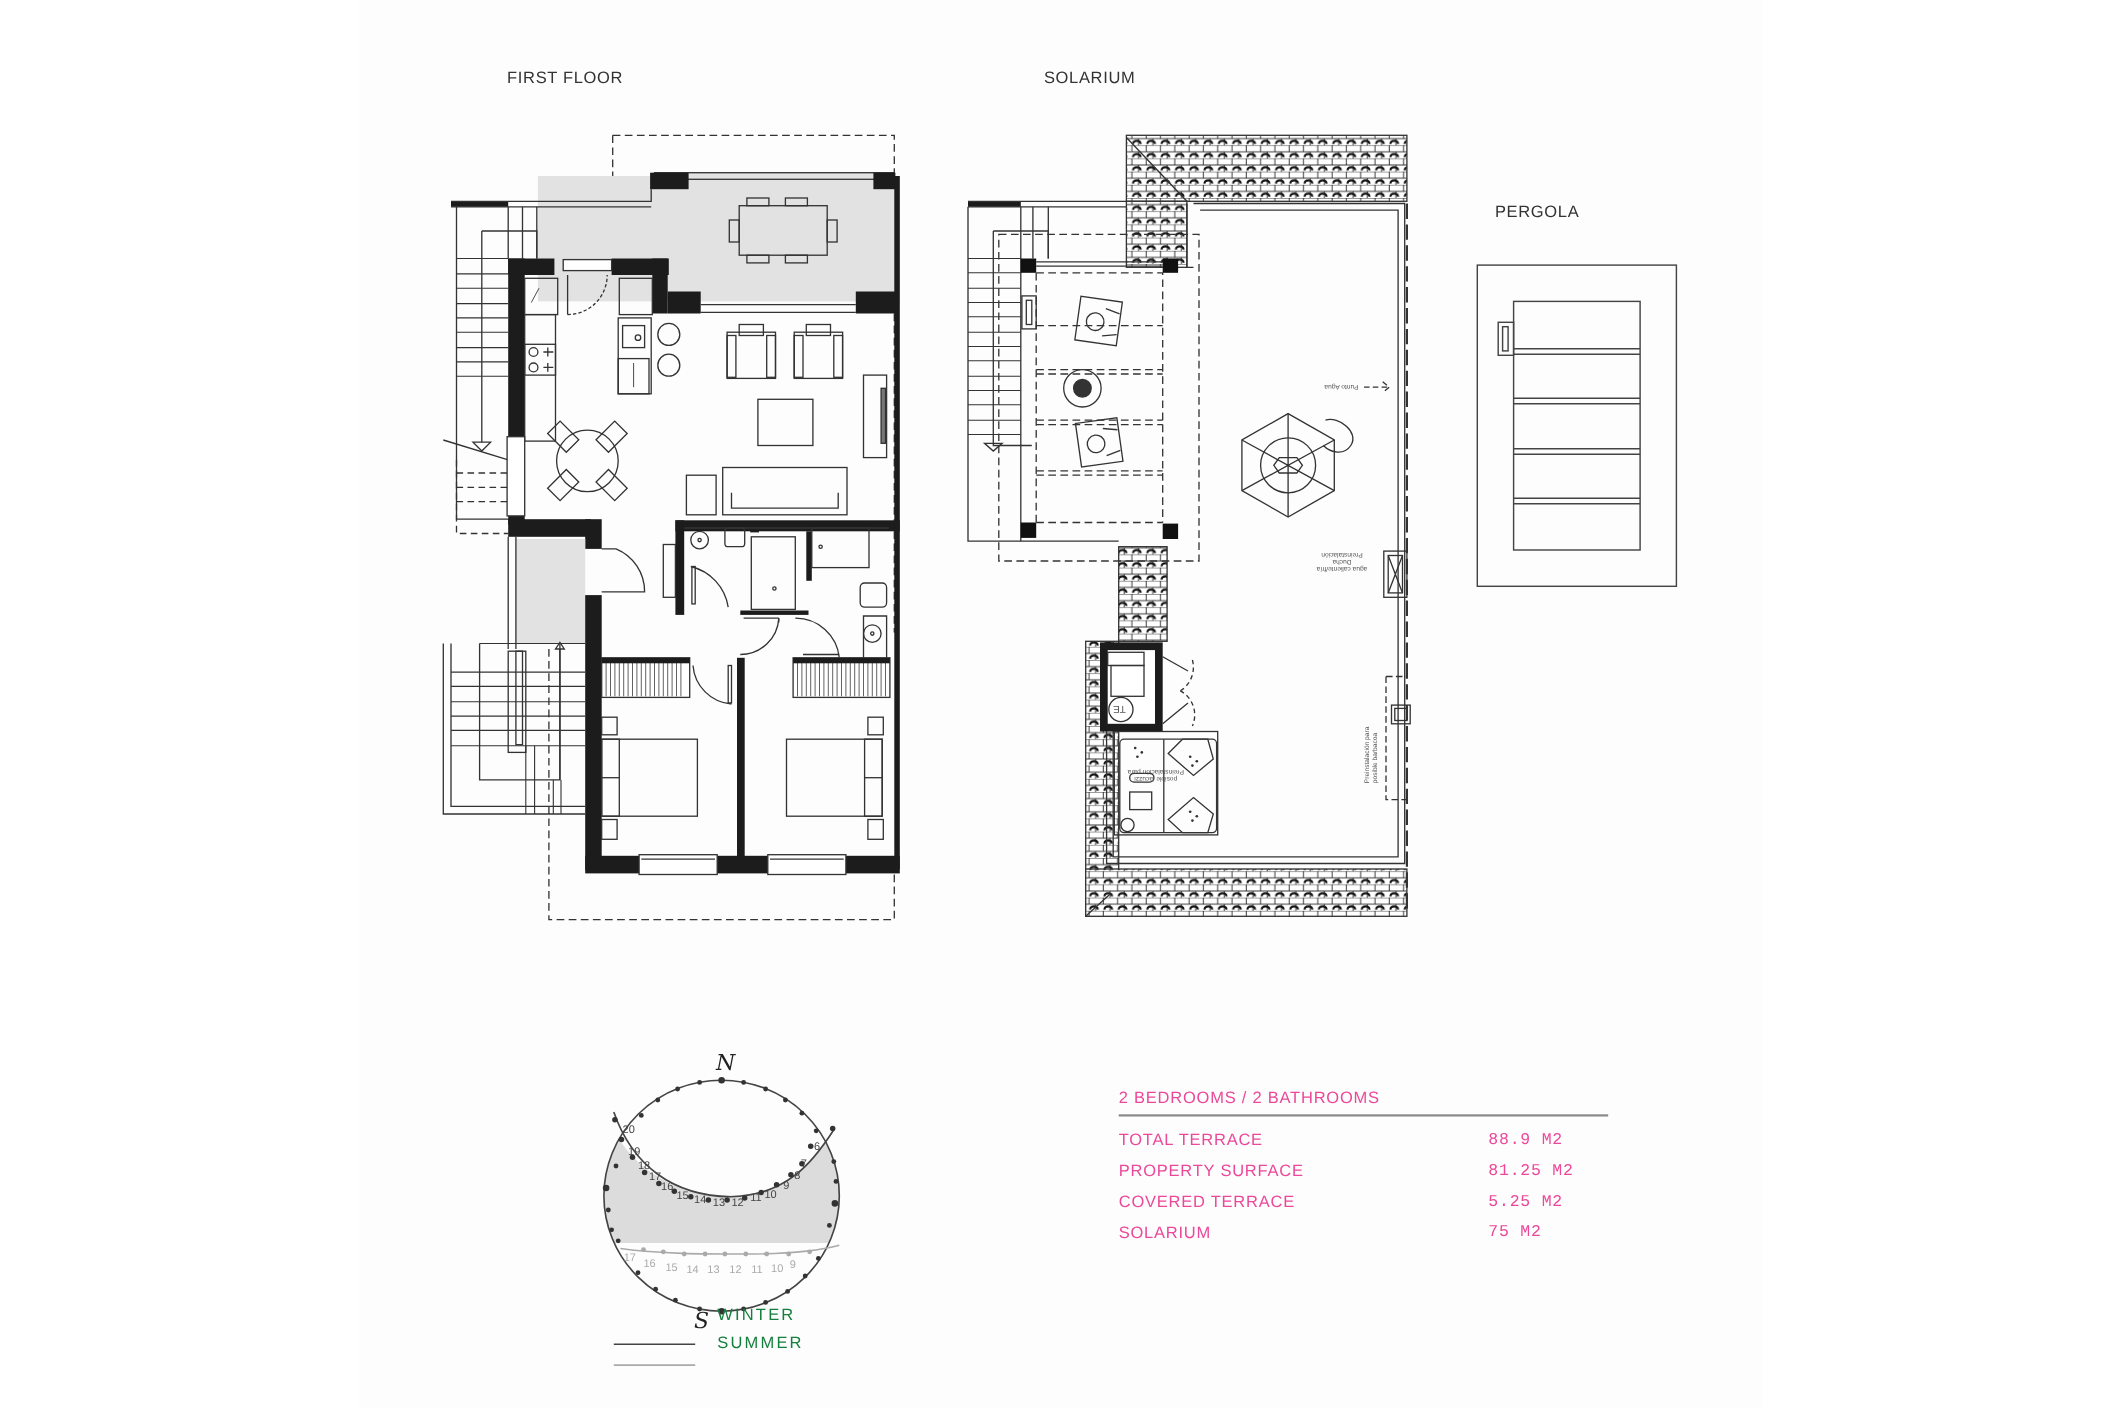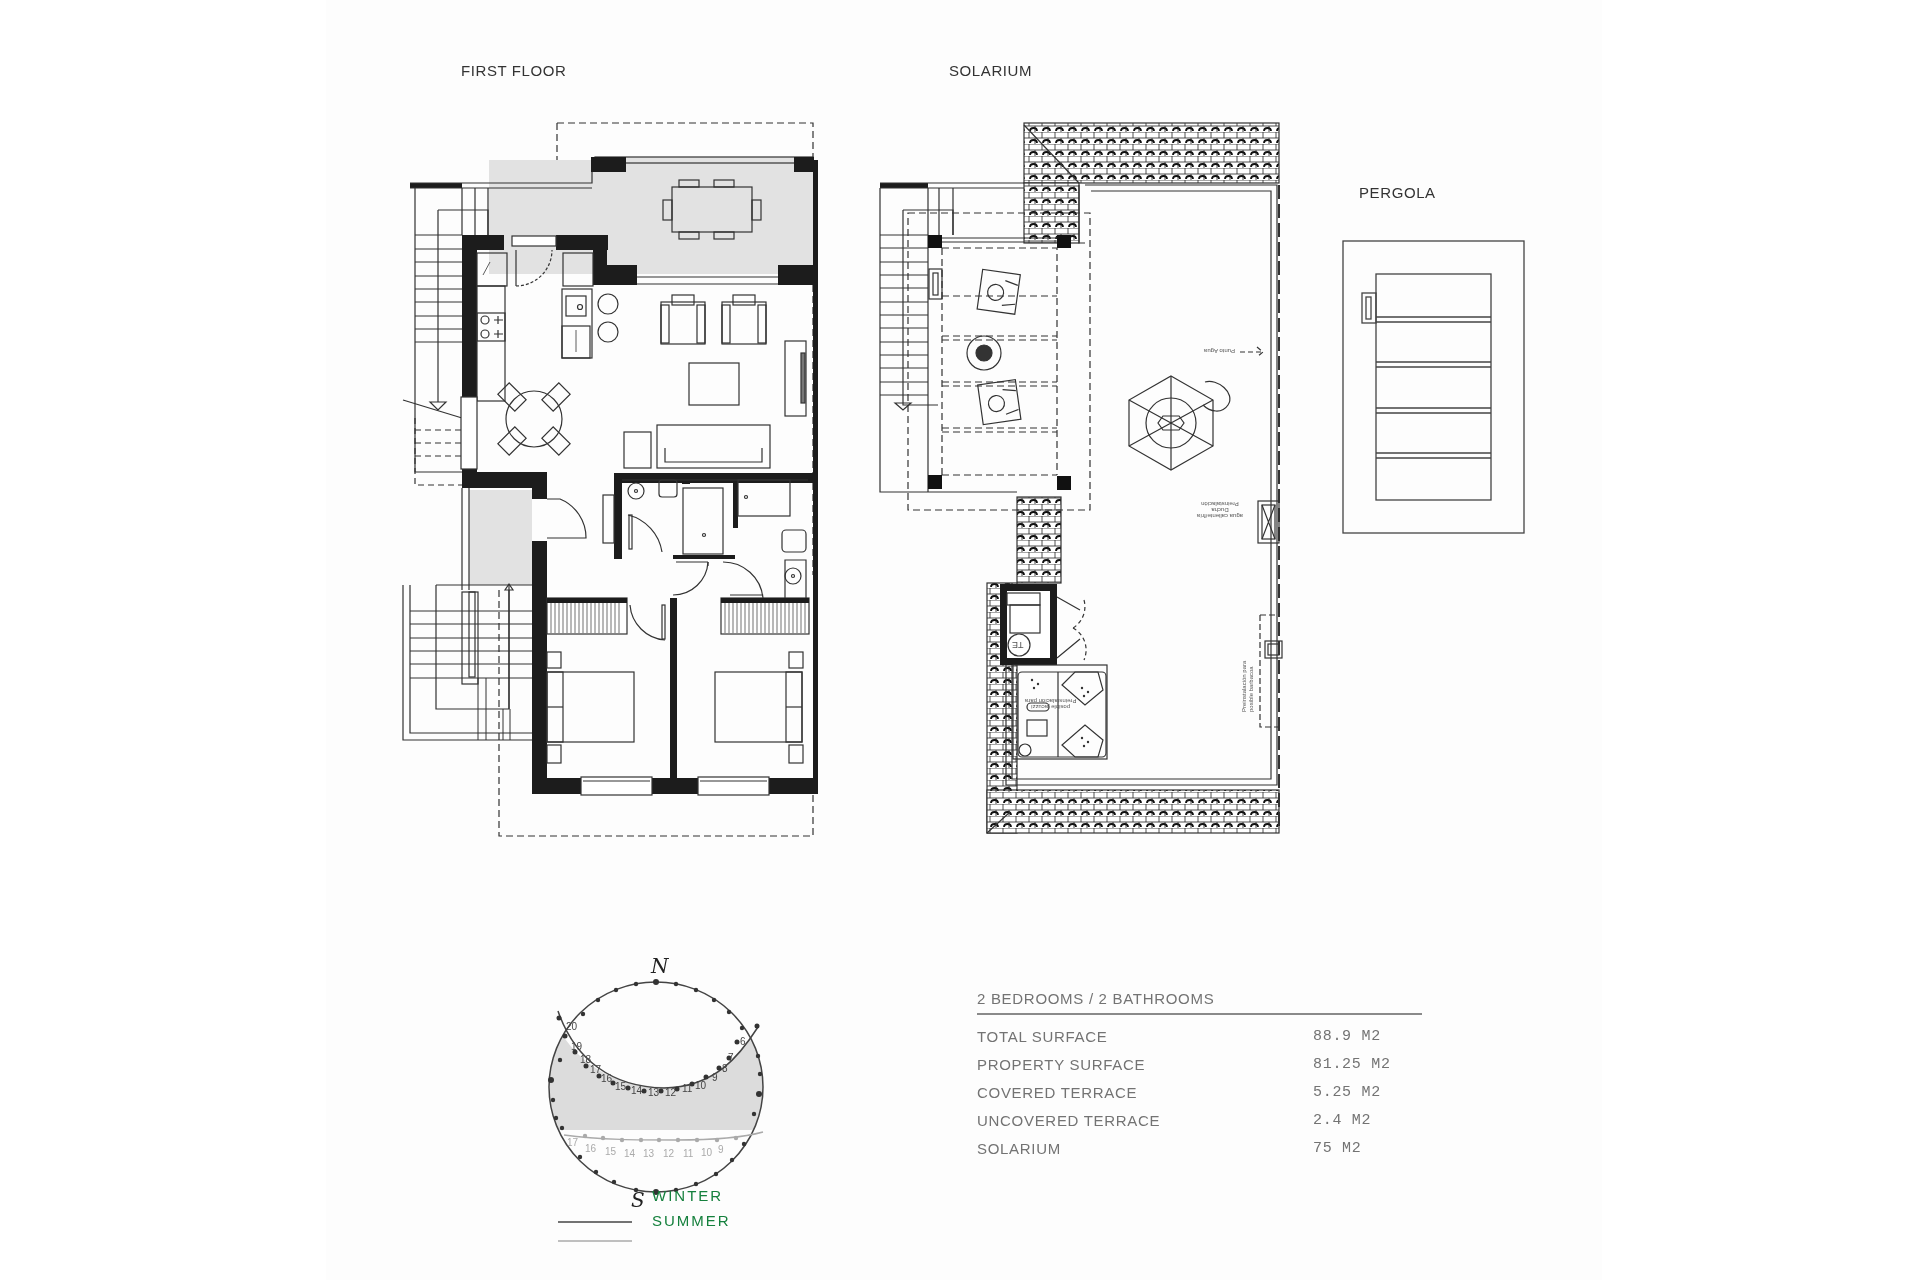--- a/index.html
+++ b/index.html
@@ -12,22 +12,22 @@
   .sheet {
     position: absolute; left: 326px; top: 0; width: 1276px; height: 1280px;
     background: #fdfdfd;
   }
   .label {
     position: absolute; font-size: 15px; letter-spacing: 0.6px; color: #333;
     white-space: nowrap;
   }
   svg.plan { position: absolute; left: 0; top: 0; }
   .specs {
-    position: absolute; left: 977px; top: 990px; width: 445px;
-    font-size: 15px; letter-spacing: 0.7px; color: #737373;
+    position: absolute; left: 1017px; top: 990px; width: 445px;
+    font-size: 15px; letter-spacing: 0.7px; color: #ec4899;
   }
   .specs-title {
     padding-bottom: 6px; border-bottom: 2px solid #8a8a8a; margin-bottom: 8px;
   }
   .spec-row { display: flex; height: 27.8px; align-items: center; }
   .spec-key { width: 336px; }
   .spec-val { flex: 1; font-family: Liberation Mono, monospace; }
   .compass-letter {
     position: absolute; font-family: "DejaVu Serif", serif; font-style: italic;
     font-size: 20px; color: #222;
@@ -477,32 +477,28 @@
 </svg>
 
 <div class="compass-letter" style="left:651px; top:954px;">N</div>
 <div class="compass-letter" style="left:631px; top:1188px;">S</div>
 <div class="legend-text" style="position:absolute; left:652px; top:1212px;">SUMMER</div>
 <div class="legend-text" style="position:absolute; left:652px; top:1187px;">WINTER</div>
 
 <div class="specs">
   <div class="specs-title">2 BEDROOMS / 2 BATHROOMS</div>
   <div class="spec-row">
-    <span class="spec-key">TOTAL SURFACE</span>
+    <span class="spec-key">TOTAL TERRACE</span>
     <span class="spec-val">88.9 M2</span>
   </div>
   <div class="spec-row">
     <span class="spec-key">PROPERTY SURFACE</span>
     <span class="spec-val">81.25 M2</span>
   </div>
   <div class="spec-row">
     <span class="spec-key">COVERED TERRACE</span>
     <span class="spec-val">5.25 M2</span>
   </div>
   <div class="spec-row">
-    <span class="spec-key">UNCOVERED TERRACE</span>
-    <span class="spec-val">2.4 M2</span>
-  </div>
-  <div class="spec-row">
     <span class="spec-key">SOLARIUM</span>
     <span class="spec-val">75 M2</span>
   </div>
 </div>
 
 </body></html>

